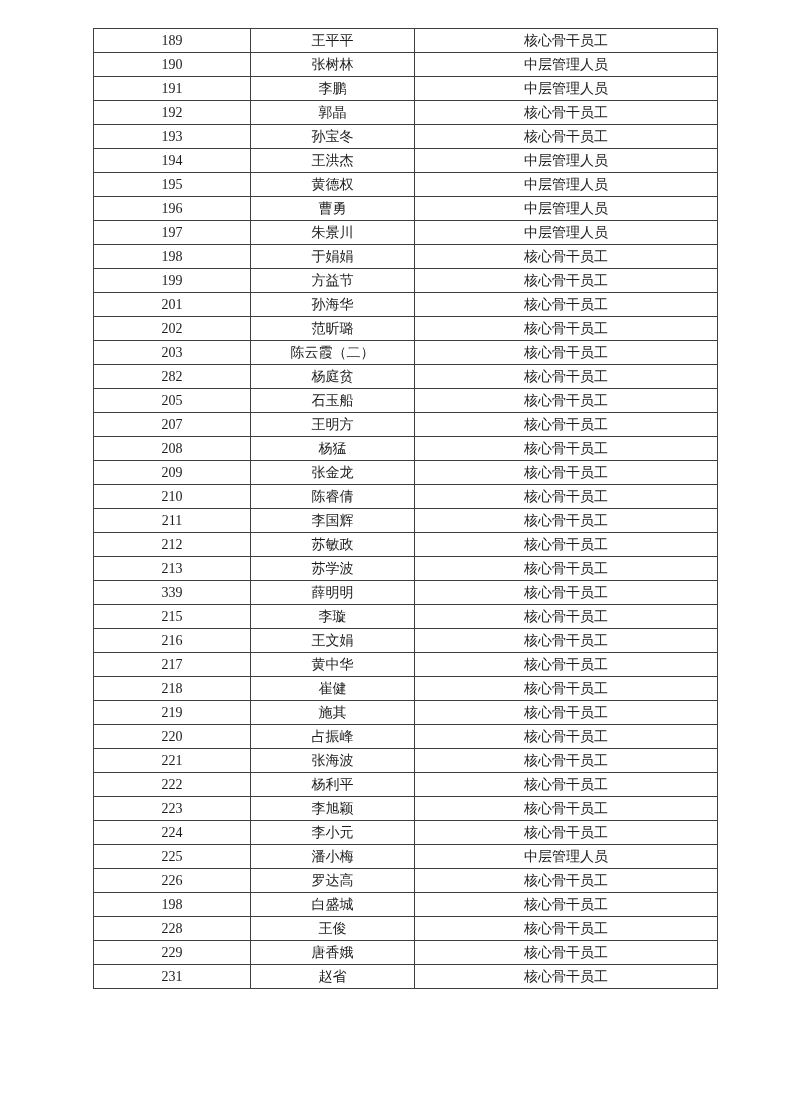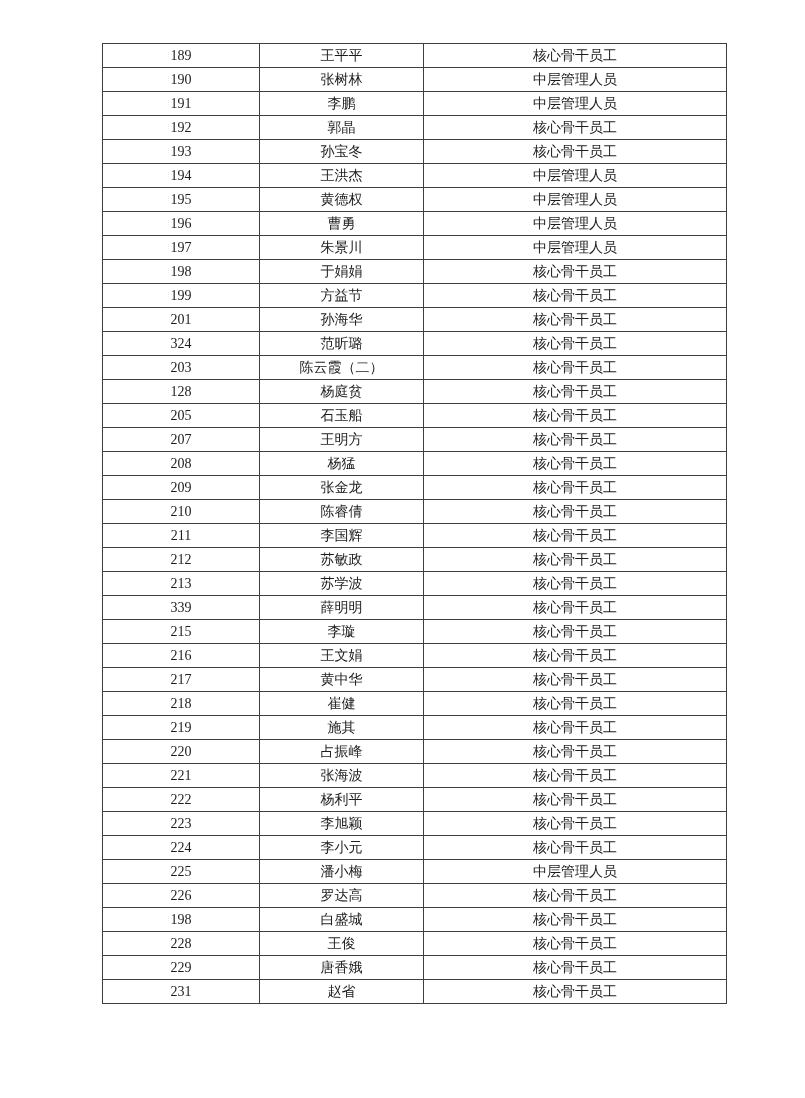--- a/index.html
+++ b/index.html
@@ -10,25 +10,24 @@
   body {
     width: 805px;
     height: 1098px;
     position: relative;
     overflow: hidden;
     font-family: "Liberation Serif", "DejaVu Serif", serif;
   }
   .roster-table {
     position: absolute;
     left: 93px;
-    top: 43px;
+    top: 28px;
     width: 624px;
     border-collapse: collapse;
     table-layout: fixed;
-    margin-left: 9px;
   }
   .roster-table td {
     border: 1px solid #3f3f3f;
     height: 23px;
     text-align: center;
     vertical-align: middle;
     font-size: 14px;
     color: #1c1c1c;
     padding: 0;
     line-height: 1;
@@ -103,31 +102,31 @@
         <td>199</td>
         <td>方益节</td>
         <td>核心骨干员工</td>
       </tr>
       <tr>
         <td>201</td>
         <td>孙海华</td>
         <td>核心骨干员工</td>
       </tr>
       <tr>
-        <td>324</td>
+        <td>202</td>
         <td>范昕璐</td>
         <td>核心骨干员工</td>
       </tr>
       <tr>
         <td>203</td>
         <td>陈云霞（二）</td>
         <td>核心骨干员工</td>
       </tr>
       <tr>
-        <td>128</td>
+        <td>282</td>
         <td>杨庭贫</td>
         <td>核心骨干员工</td>
       </tr>
       <tr>
         <td>205</td>
         <td>石玉船</td>
         <td>核心骨干员工</td>
       </tr>
       <tr>
         <td>207</td>

